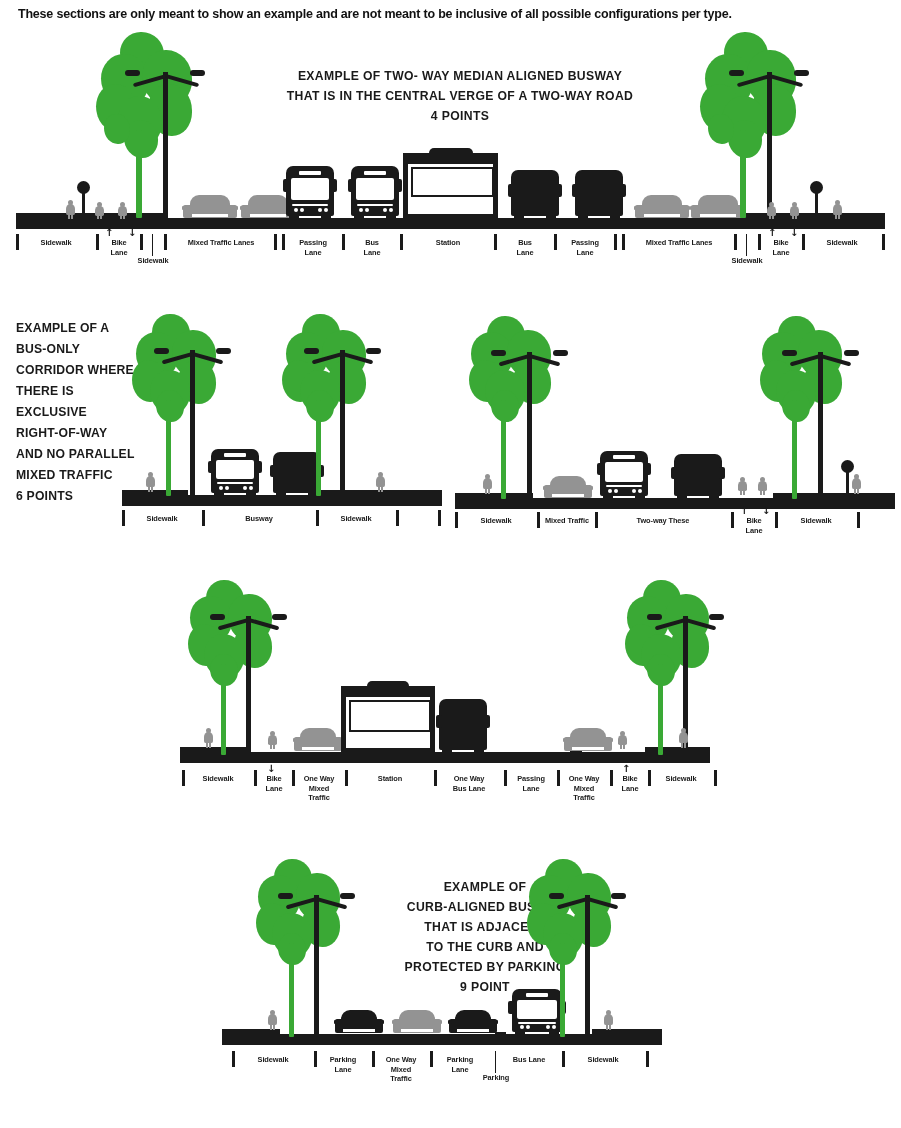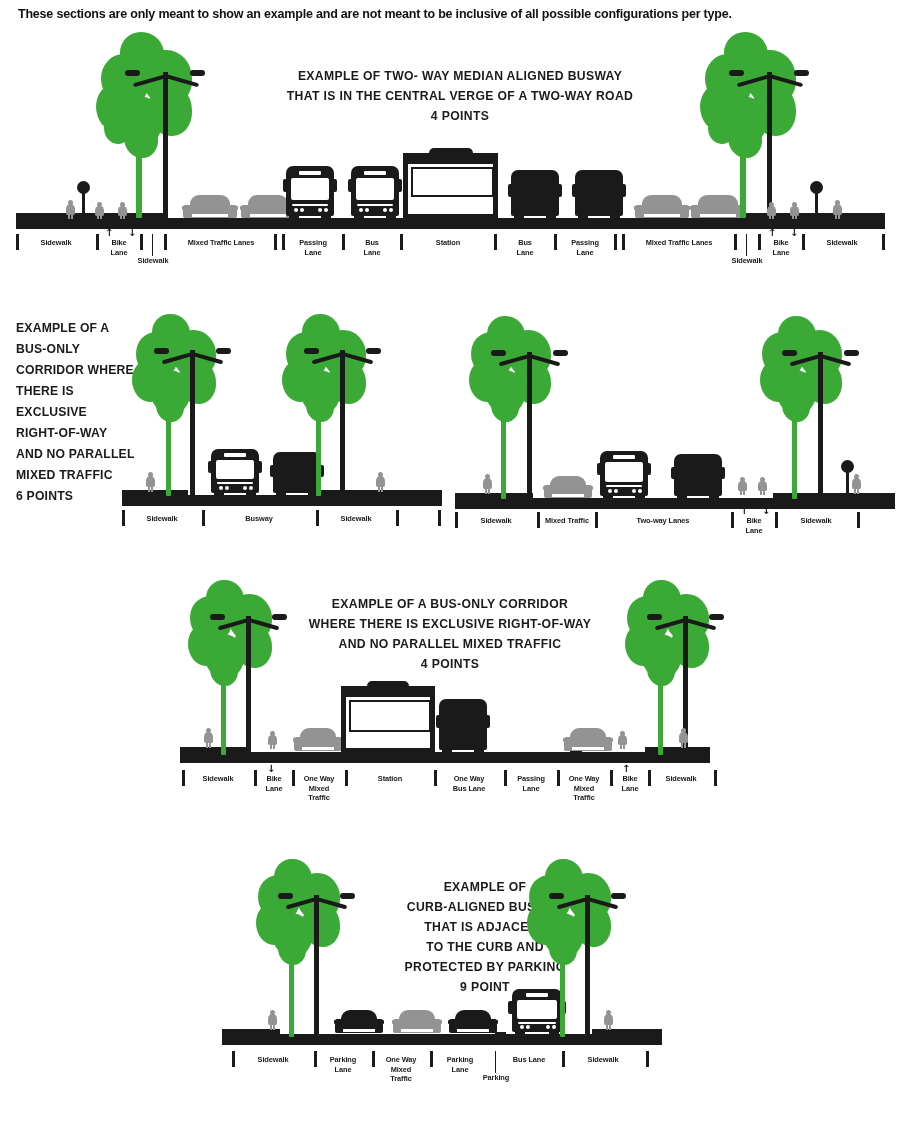--- a/index.html
+++ b/index.html
@@ -532,38 +532,34 @@
     <div class="leg" style="left:2px;top:14px;height:6px;"></div>
       <div class="leg" style="left:5px;top:14px;height:6px;"></div>
   </div>
 
   <div class="dimrow" style="left:0;top:202px;width:456px;height:42px;">
     <div class="tick" style="left:10px;top:0;height:16px;"></div>
     <div class="dimlabel" style="left:12px;top:4px;width:78px;">Sidewalk</div>
     <div class="tick" style="left:92px;top:0;height:16px;"></div>
     <div class="dimlabel" style="left:94px;top:4px;width:56px;">Mixed Traffic</div>
     <div class="tick" style="left:150px;top:0;height:16px;"></div>
-    <div class="dimlabel" style="left:152px;top:4px;width:132px;">Two-way Lanes</div>
+    <div class="dimlabel" style="left:152px;top:4px;width:132px;">Two-way These</div>
     <div class="tick" style="left:286px;top:0;height:16px;"></div>
     <div class="arrowglyph" style="left:295px;top:-6px;">↑</div>
     <div class="arrowglyph" style="left:317px;top:-6px;">↓</div>
     <div class="dimlabel" style="left:288px;top:4px;width:42px;">Bike
 Lane</div>
     <div class="tick" style="left:330px;top:0;height:16px;"></div>
     <div class="dimlabel" style="left:332px;top:4px;width:78px;">Sidewalk</div>
     <div class="tick" style="left:412px;top:0;height:16px;"></div>
   </div>
 </div>
 
 <div class="abs" style="left:0;top:580px;width:901px;height:265px;">
 
-  <div class="section-title abs" style="left:295px;top:14px;width:310px;">EXAMPLE OF A BUS-ONLY CORRIDOR
-WHERE THERE IS EXCLUSIVE RIGHT-OF-WAY
-AND NO PARALLEL MIXED TRAFFIC
-4 POINTS</div>
 
   <div class="street" style="left:180px;top:172px;width:530px;height:11px;"></div>
   <div class="curb" style="left:180px;top:167px;width:66px;height:6px;"></div>
   <div class="curb" style="left:645px;top:167px;width:65px;height:6px;"></div>
   <div class="curb" style="left:570px;top:170px;width:12px;height:4px;"></div>
 
   <div class="tree" style="left:188px;top:0;width:86px;height:175px;">
     <div class="canopy" style="left:0;top:0;width:86px;height:110px;">
       <i style="left:18px;top:0;width:38px;height:38px;"></i>
       <i style="left:2px;top:16px;width:42px;height:46px;"></i>

